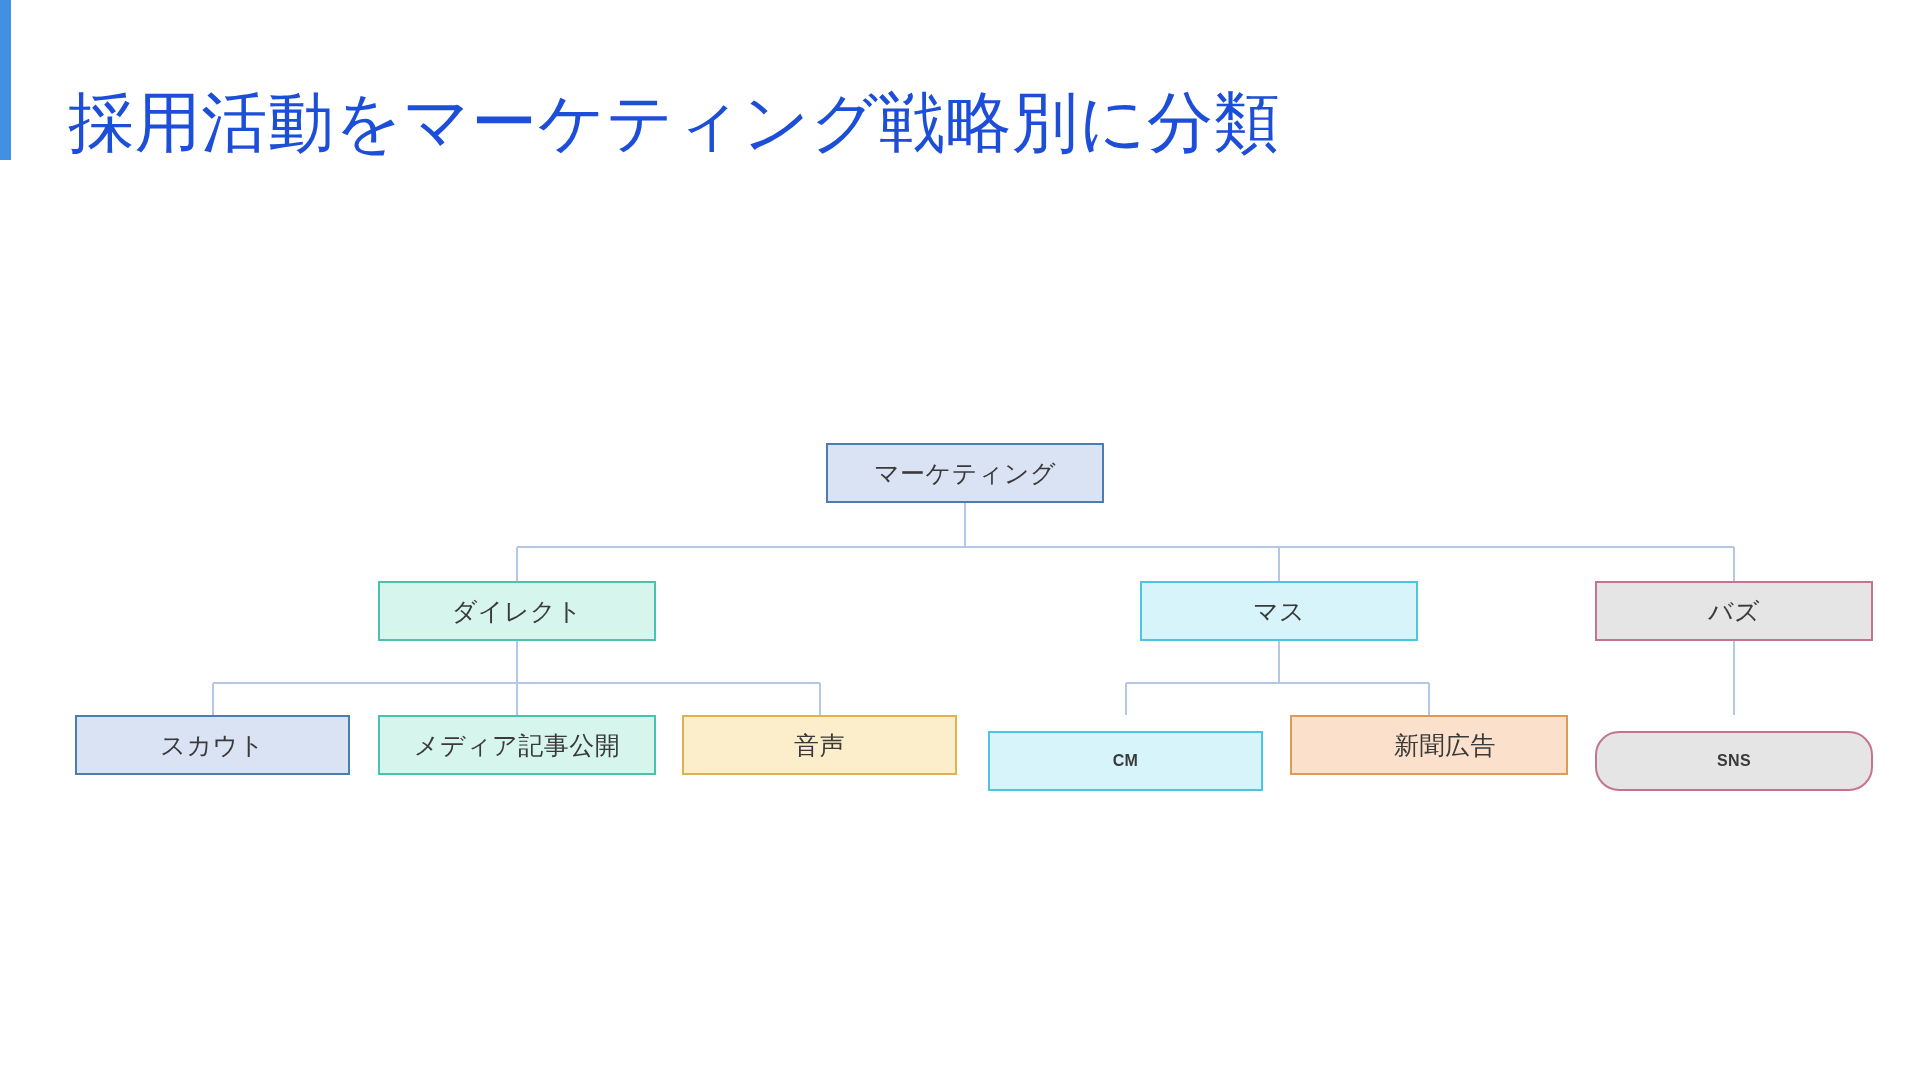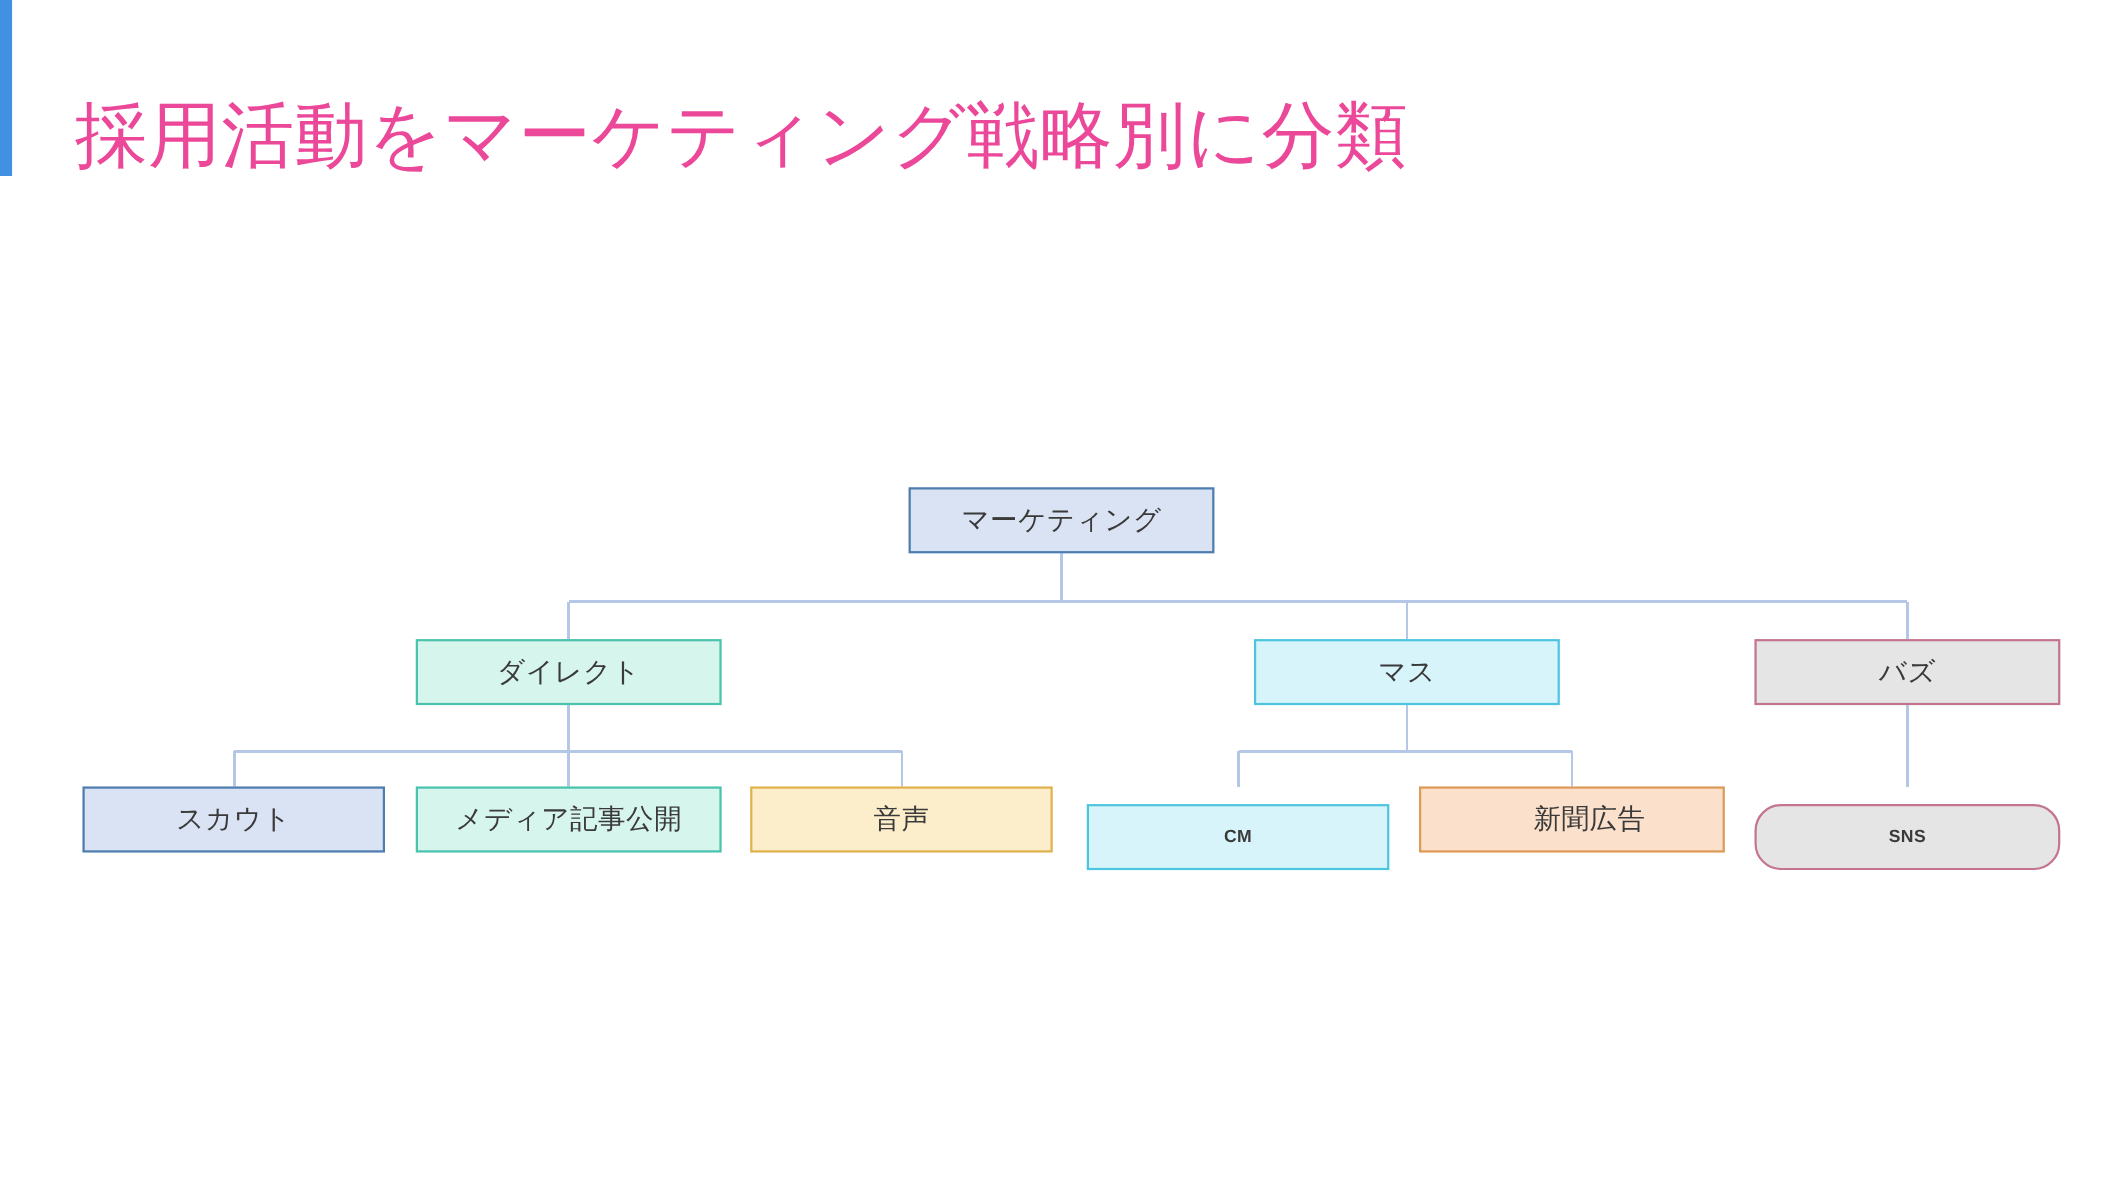--- a/index.html
+++ b/index.html
@@ -30,21 +30,21 @@
     position: absolute;
     left: 68px;
     top: 24px;
     width: 1500px;
     height: 110px;
     display: flex;
     align-items: center;
     font-size: 66px;
     font-weight: 400;
     letter-spacing: 0.01em;
-    color: #ec4899;
+    color: #1d4ed8;
     white-space: nowrap;
   }
 
   
   #diagram {
     position: absolute;
     left: 0;
     top: 0;
     width: 1920px;
     height: 1080px;

